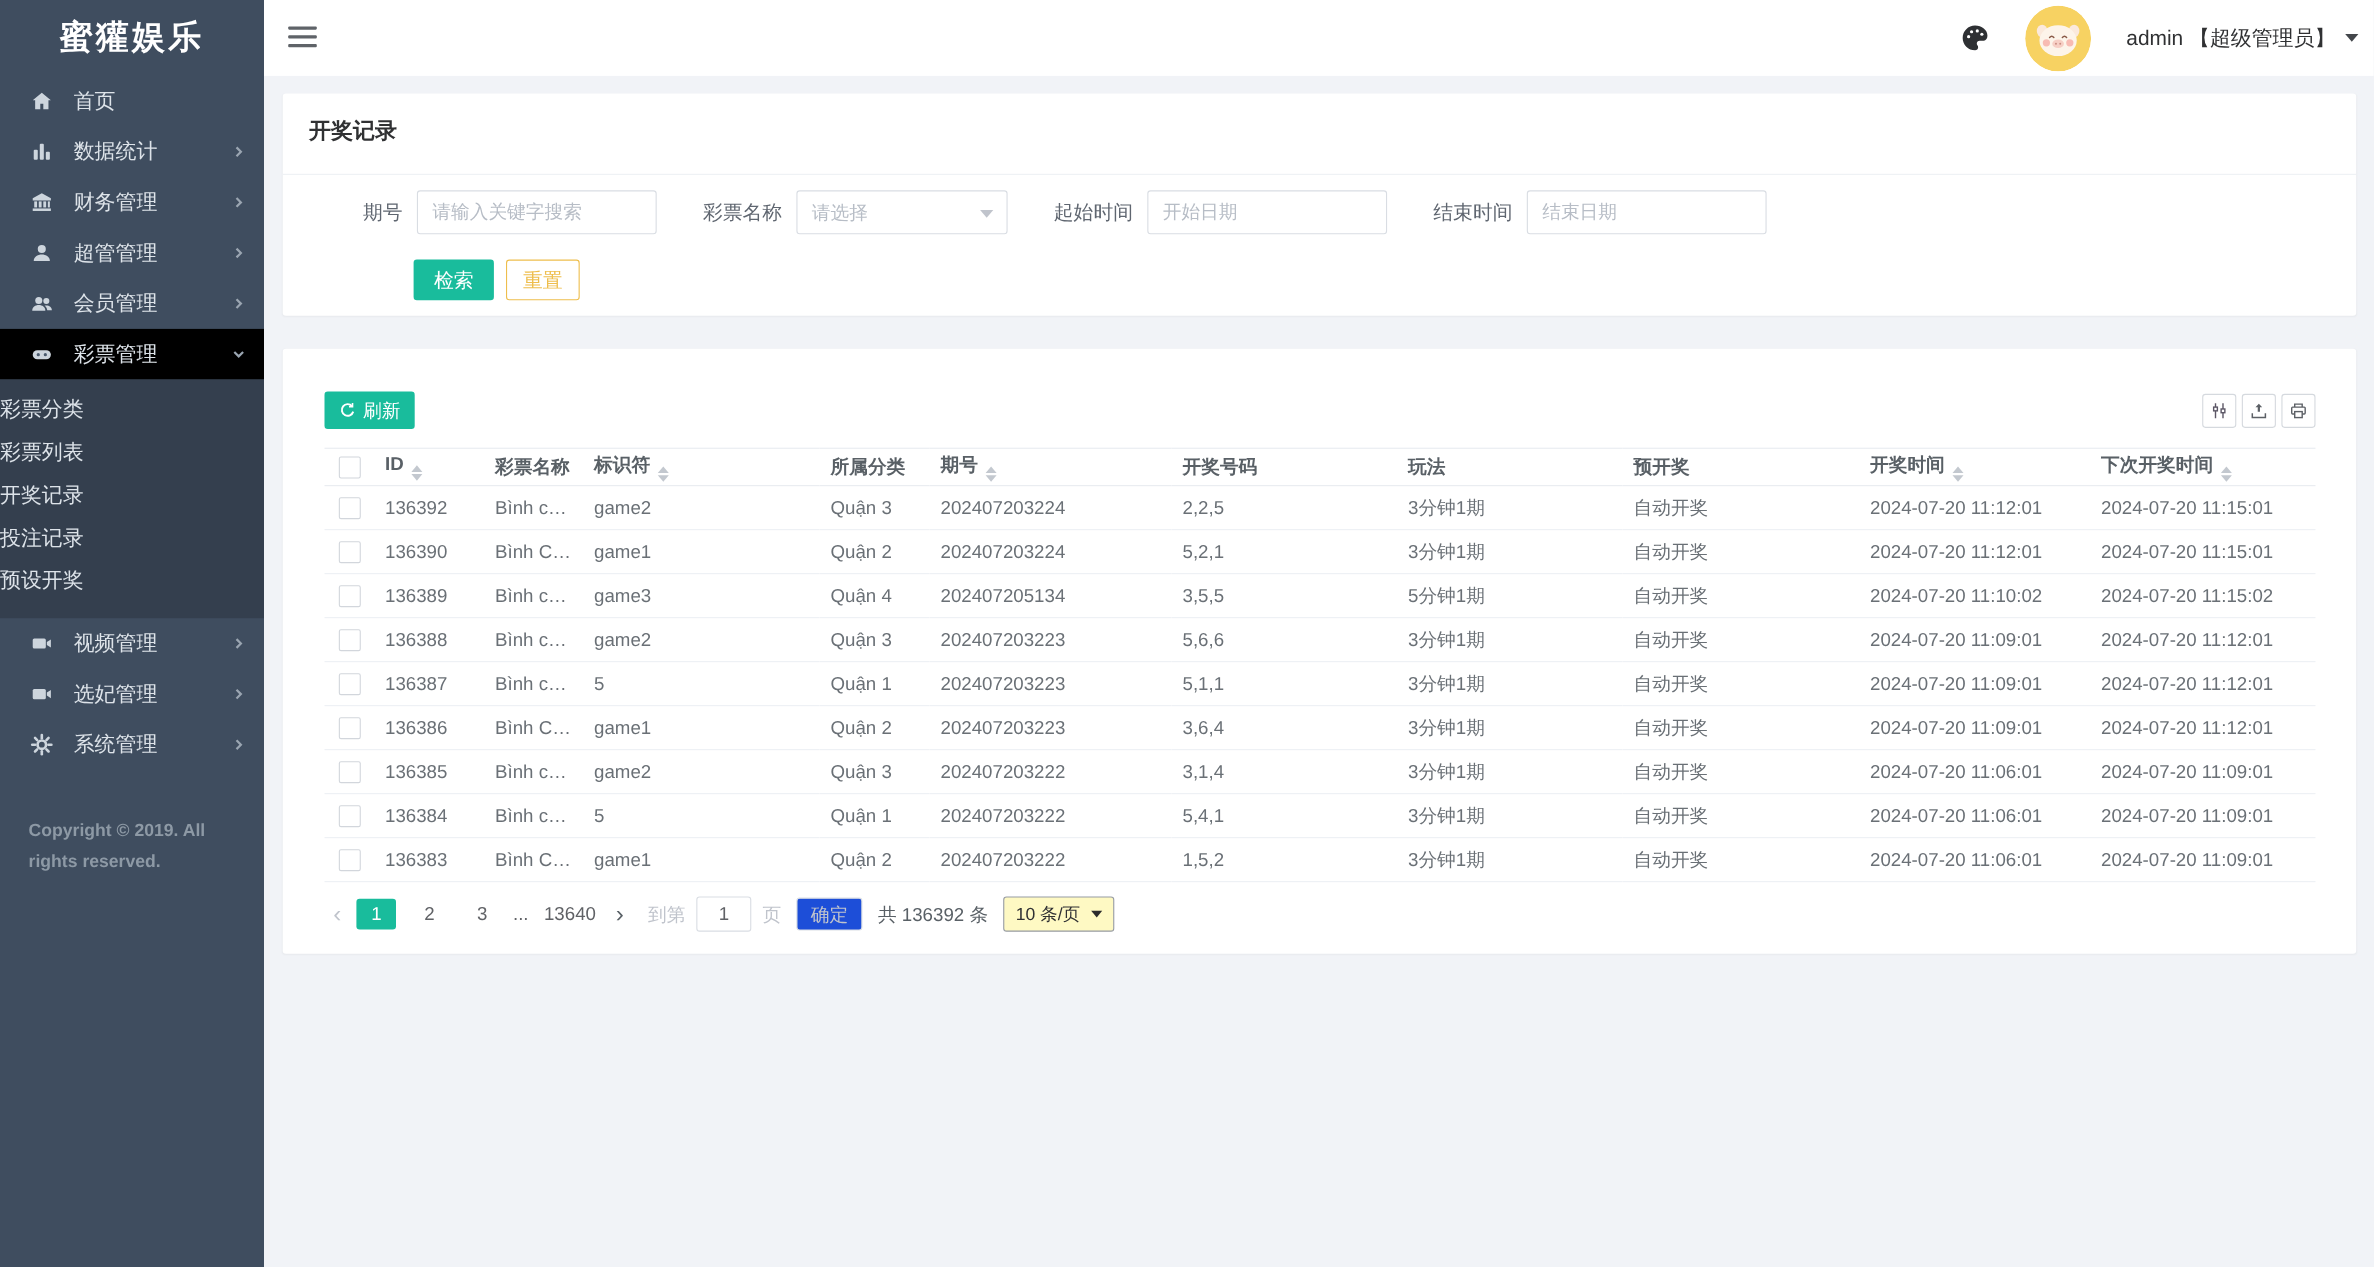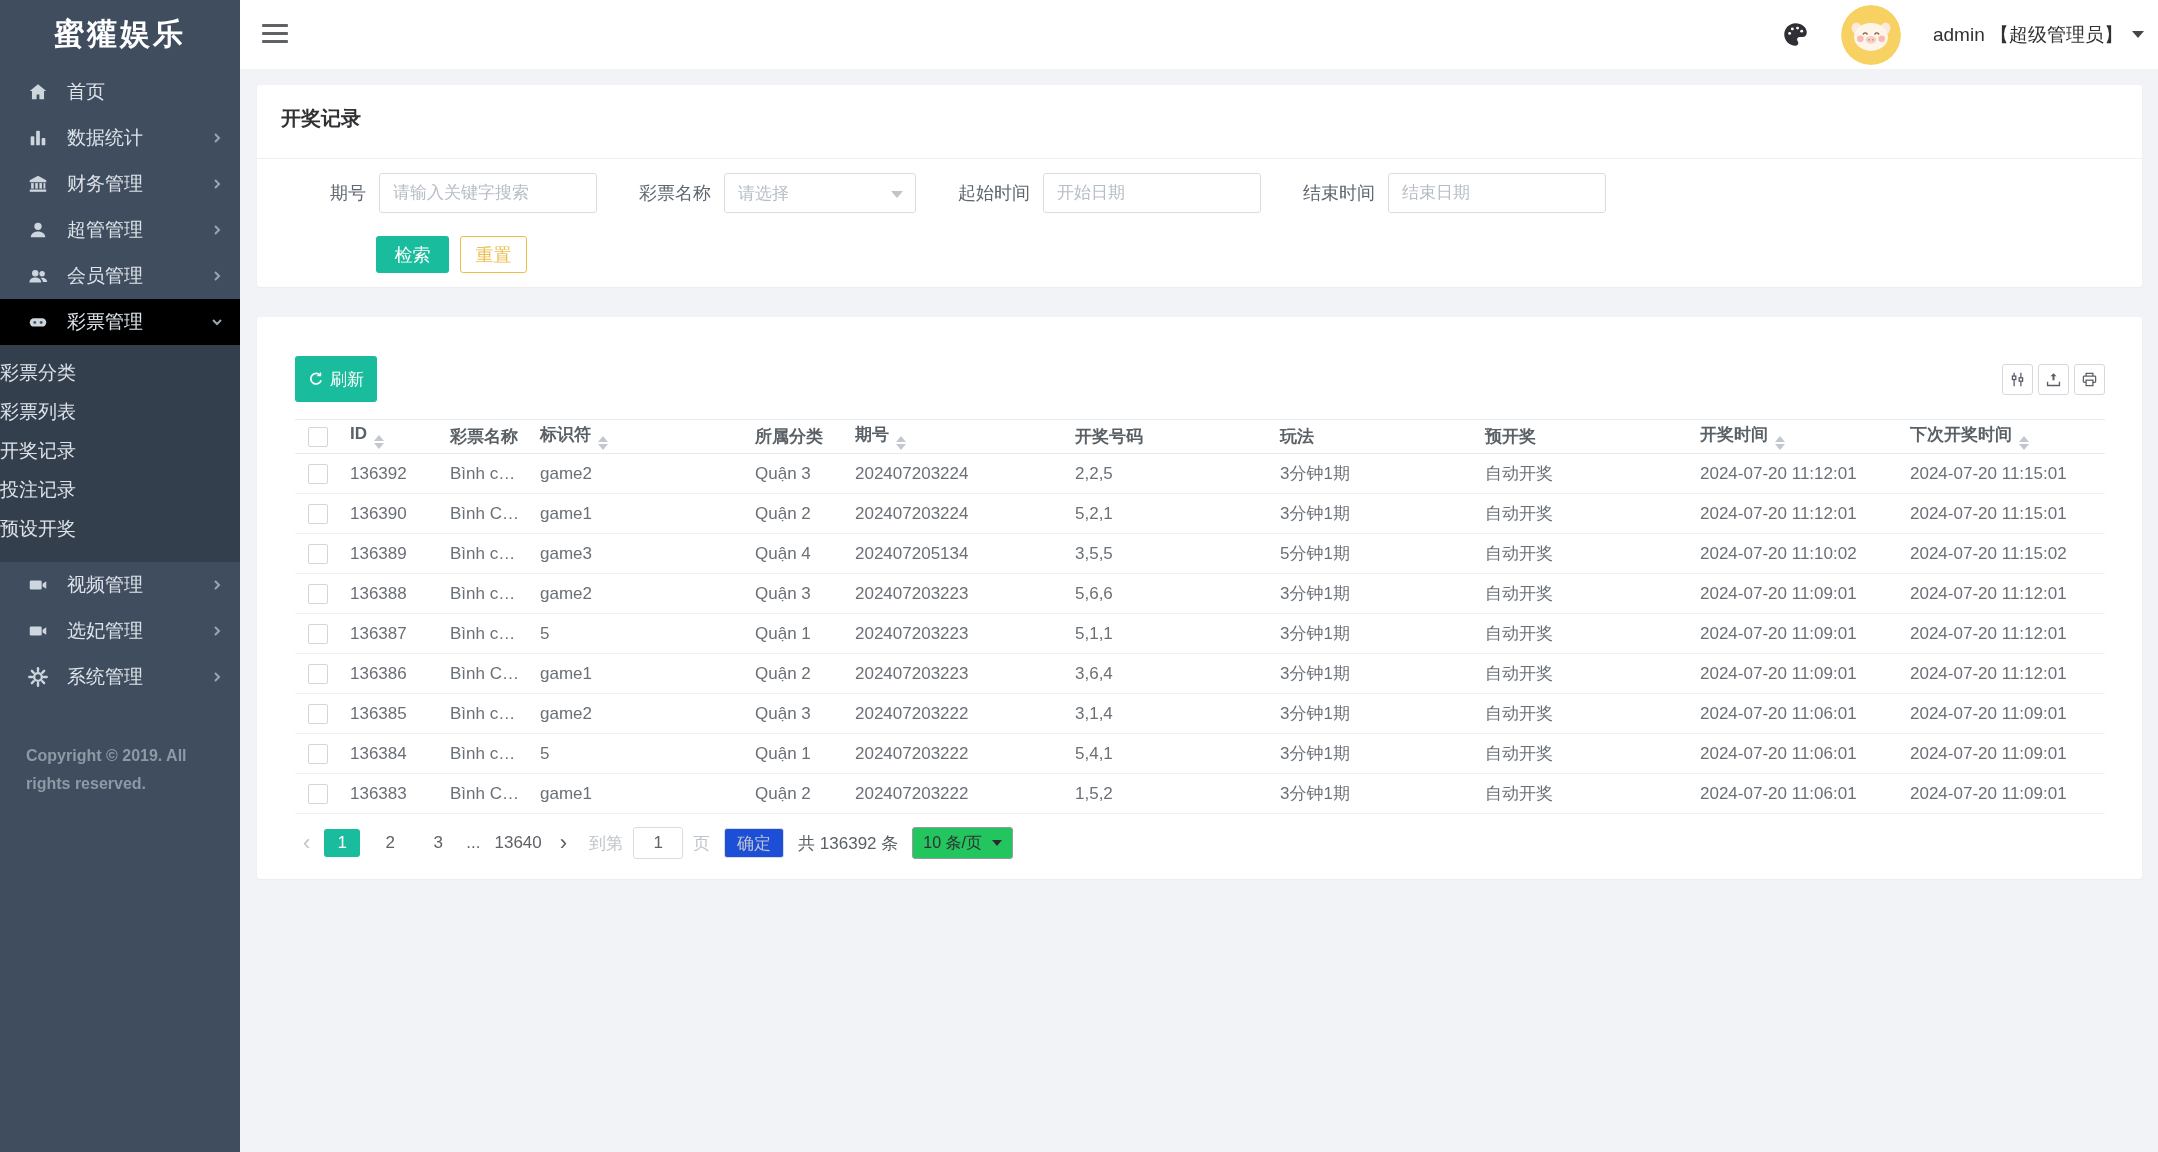--- a/index.html
+++ b/index.html
@@ -49,21 +49,21 @@
               position:relative;cursor:pointer;box-sizing:border-box;}
   .select-box .sel-caret{position:absolute;right:12px;top:17px;width:0;height:0;
               border-left:6px solid transparent;border-right:6px solid transparent;border-top:7px solid #c0c4cc;}
   .buttons-row{margin-top:23px;margin-left:46px;display:flex;gap:11px;}
   .btn{border-radius:3px;font-size:18px;cursor:pointer;font-family:inherit;}
   .btn-search{width:73px;height:37px;background:#19bc9c;color:#fff;border:none;}
   .btn-reset{width:67px;height:37px;background:#fff;color:#eebe4d;border:1px solid #eebe4d;}
   
   .card2{margin:30px 16px 0 17px;padding:0 37px 20px 38px;box-sizing:border-box;width:1885px;}
   .toolbar{display:flex;justify-content:space-between;align-items:center;padding:39px 0 17px;}
-  .btn-refresh{height:46px;background:#19bc9c;color:#fff;border:none;border-radius:3px;
+  .btn-refresh{height:34px;background:#19bc9c;color:#fff;border:none;border-radius:3px;
                padding:0 13px;font-size:17px;display:flex;align-items:center;gap:6px;cursor:pointer;font-family:inherit;}
   .tool-icons{display:flex;gap:5px;}
   .tool-btn{width:31px;height:31px;border:1px solid #d5d9de;border-radius:3px;background:#fff;
             display:flex;align-items:center;justify-content:center;cursor:pointer;padding:0;}
   table{width:100%;border-collapse:collapse;table-layout:fixed;}
   thead th{height:33px;border-top:1px solid #e8ebf0;border-bottom:1px solid #e8ebf0;
            font-size:17px;color:#596066;font-weight:bold;text-align:left;padding:0 10px;white-space:nowrap;}
   tbody td{height:39px;border-bottom:1px solid #edf0f4;font-size:17px;color:#6a7076;
            padding:0 10px;white-space:nowrap;overflow:hidden;text-overflow:ellipsis;}
   th.cb-col,td.cb-col{text-align:center;padding:0;}
@@ -83,21 +83,21 @@
   .page-num.active{background:#19bc9c;color:#fff;cursor:default;}
   .page-dots{margin:0 4px;color:#606266;}
   .pg-goto{color:#c0c4cc;margin-left:14px;}
   .pg-input{width:44px;height:28px;border:1px solid #d9dde3;border-radius:3px;text-align:center;
             font-size:17px;color:#606266;margin:0 10px;outline:none;font-family:inherit;}
   .pg-page{color:#c0c4cc;}
   .pg-confirm{height:30px;border:1px solid #d9dde3;border-radius:3px;background:#1d4ed8;color:#c0c4cc;
               font-size:17px;padding:0 12px;margin:0 14px;cursor:pointer;font-family:inherit;}
   .pg-total{color:#596066;margin-right:14px;}
   .pg-size{height:30px;border:1px solid #969ba3;border-radius:3px;display:flex;align-items:center;
-           padding:0 10px;gap:10px;color:#303133;font-size:16px;cursor:pointer;background:#22c55e;}
+           padding:0 10px;gap:10px;color:#303133;font-size:16px;cursor:pointer;background:#fef9c3;}
   .pg-size .sel-caret2{width:0;height:0;border-left:5px solid transparent;border-right:5px solid transparent;
            border-top:6px solid #2b2b2b;}
 </style>
 </head>
 <body>
 
 <div class="sidebar">
   <div class="logo">蜜獾娱乐</div>
 
   <div class="menu-item">

